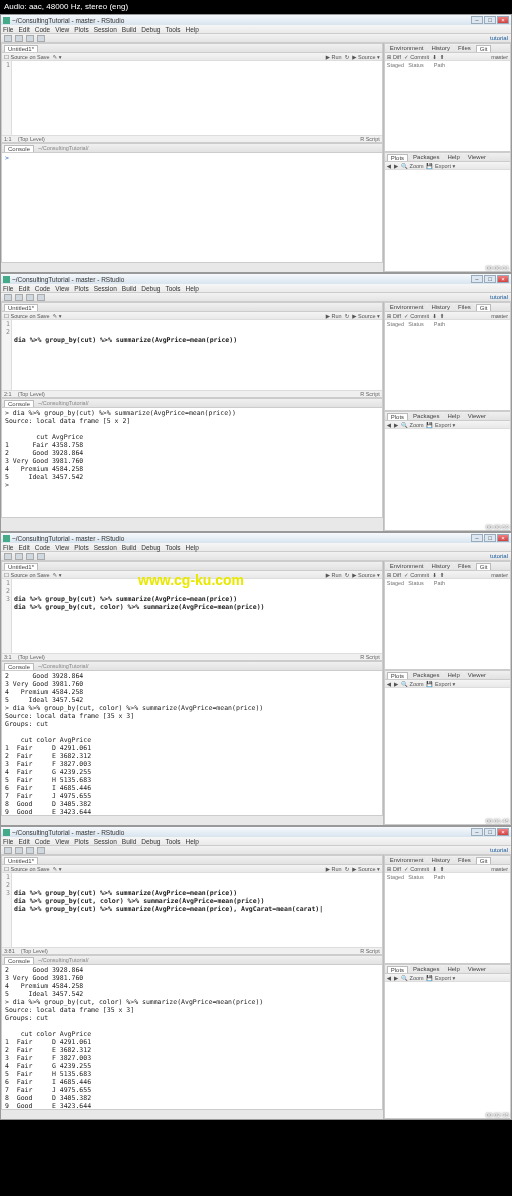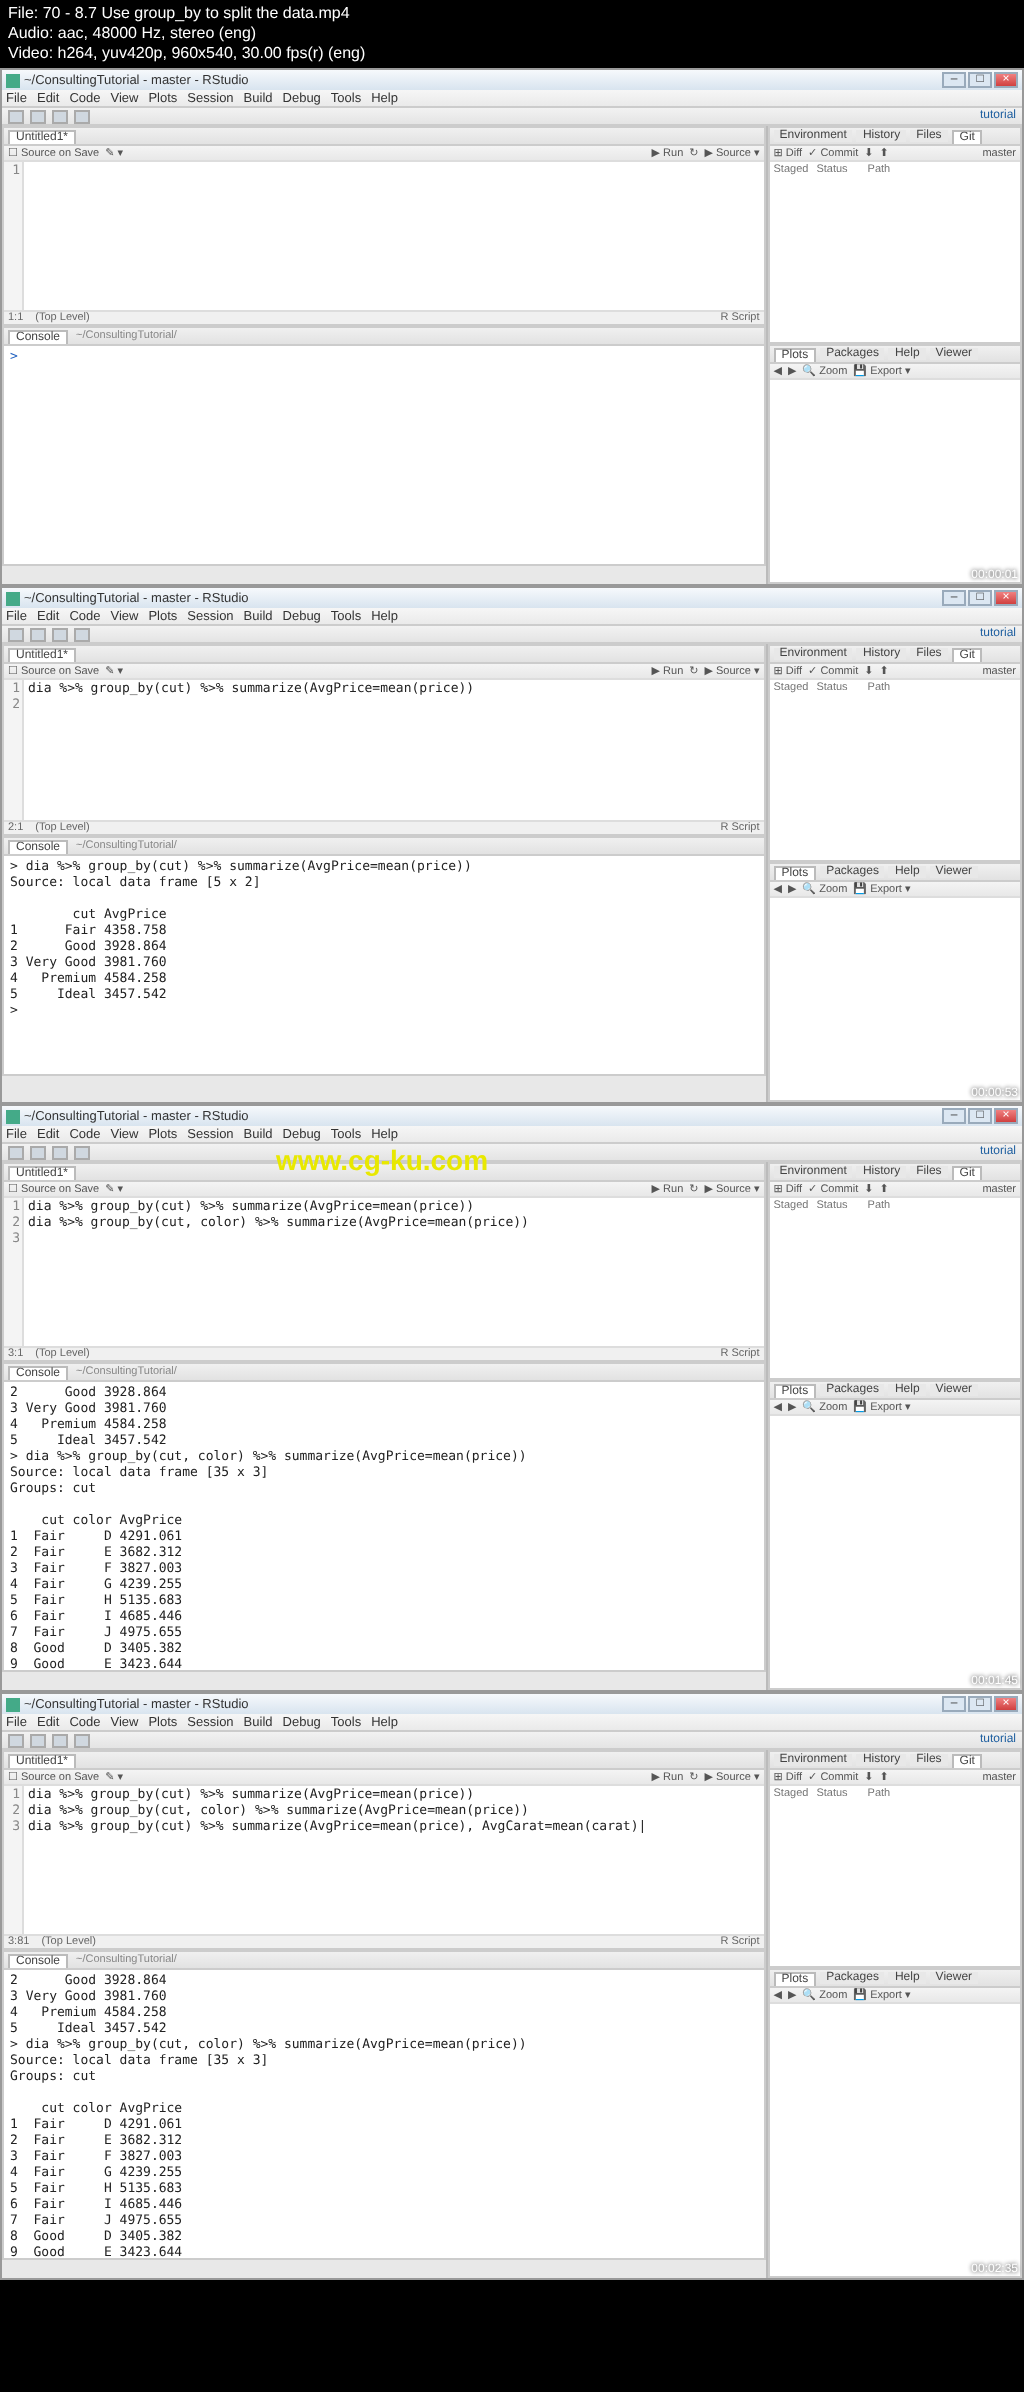--- a/index.html
+++ b/index.html
@@ -22,36 +22,34 @@
 .left-col { flex: 3; display: flex; flex-direction: column; border-right: 1px solid #bbb; }
 .right-col { flex: 1; display: flex; flex-direction: column; }
 .pane { background: #fff; border: 0.5px solid #ccc; display: flex; flex-direction: column; }
 .pane-tabs { background: linear-gradient(#f0f0f0,#e2e2e2); height: 9px; display: flex; align-items: center; padding: 0 2px; font-size: 6px; color: #444; border-bottom: 1px solid #ccc; }
 .tab { background: #fff; border: 0.5px solid #bbb; border-bottom: none; padding: 0 3px; height: 7px; line-height: 7px; margin-right: 2px; }
 .tab-inactive { background: #e8e8e8; padding: 0 3px; margin-right: 2px; }
 .pane-toolbar { background: linear-gradient(#f4f4f4,#e8e8e8); height: 8px; display: flex; align-items: center; padding: 0 2px; font-size: 5.5px; color: #555; border-bottom: 1px solid #ddd; gap: 3px; }
 .pane-toolbar .spacer { flex: 1; }
 .editor-area { flex: 1; background: #fff; position: relative; overflow: hidden; }
 .gutter { position: absolute; left: 0; top: 0; bottom: 0; width: 10px; background: #f4f4f4; border-right: 0.5px solid #ddd; font-family: "Consolas", monospace; font-size: 6.5px; color: #888; text-align: right; padding-right: 1px; line-height: 8px; }
-.code { position: absolute; left: 12px; top: 0; right: 0; font-family: "Consolas", monospace; font-size: 6.5px; color: #222; line-height: 8px; white-space: pre; }
+.code { position: absolute; left: 12px; top: 16px; right: 0; font-family: "Consolas", monospace; font-size: 6.5px; color: #222; line-height: 8px; white-space: pre; font-weight: bold; }
 .status-line { background: #f0f0f0; height: 7px; font-size: 5.5px; color: #666; padding: 0 2px; display: flex; border-top: 0.5px solid #ddd; }
 .status-line .sp { flex: 1; }
 .console-area { flex: 1; background: #fff; font-family: "Consolas", monospace; font-size: 6.5px; color: #222; line-height: 8px; padding: 1px 3px; white-space: pre; overflow: hidden; }
 .console-prompt { color: #2060c0; }
 .env-body { flex: 1; background: #fff; font-size: 5.5px; color: #777; padding: 1px 2px; }
 .mini-row { display: flex; gap: 4px; }
 .timestamp { position: absolute; right: 2px; bottom: 1px; font-size: 6px; color: #fff; text-shadow: 0 0 2px #000; }
 </style>
 </head>
 <body>
 
 <div class="header-info">
-  <span class="line">File: 70 - 8.7 Use group_by to split the data.mp4</span>
   <span class="line">Audio: aac, 48000 Hz, stereo (eng)</span>
-  <span class="line">Video: h264, yuv420p, 960x540, 30.00 fps(r) (eng)</span>
 </div>
 
 <div class="watermark">www.cg-ku.com</div>
 
 <div class="rstudio-instance">
   <div class="titlebar">
     <span style="width:7px;height:7px;background:#4a8;"></span>
     <span class="title-text">~/ConsultingTutorial - master - RStudio</span>
     <div class="win-controls">
       <span class="win-btn">–</span>

